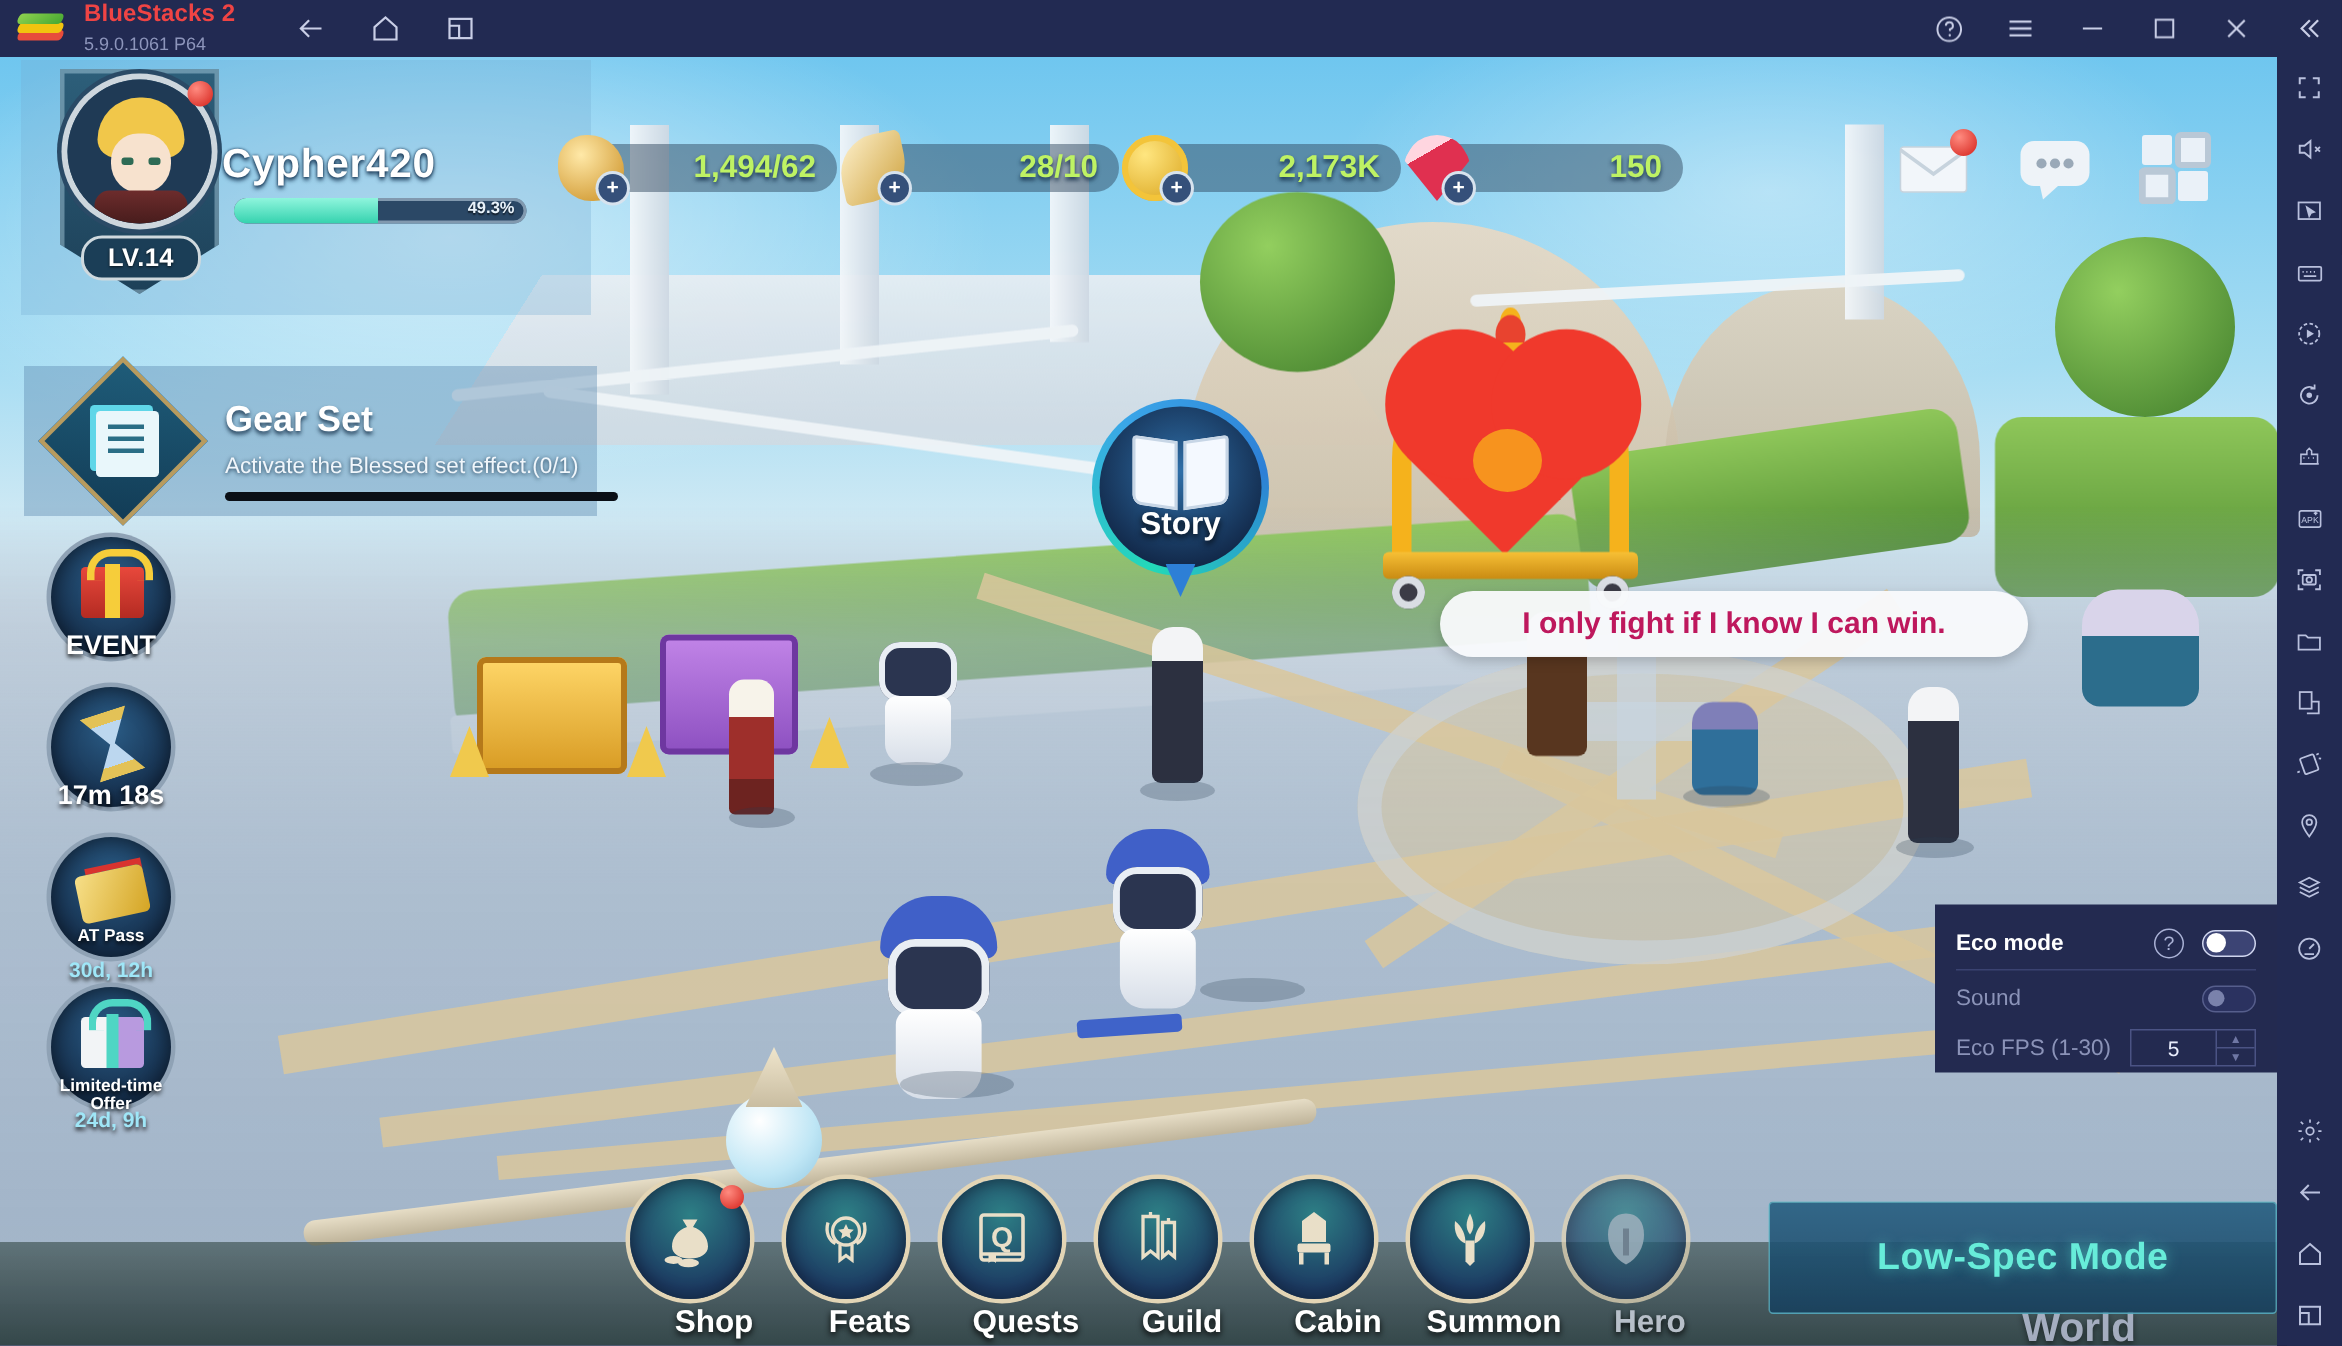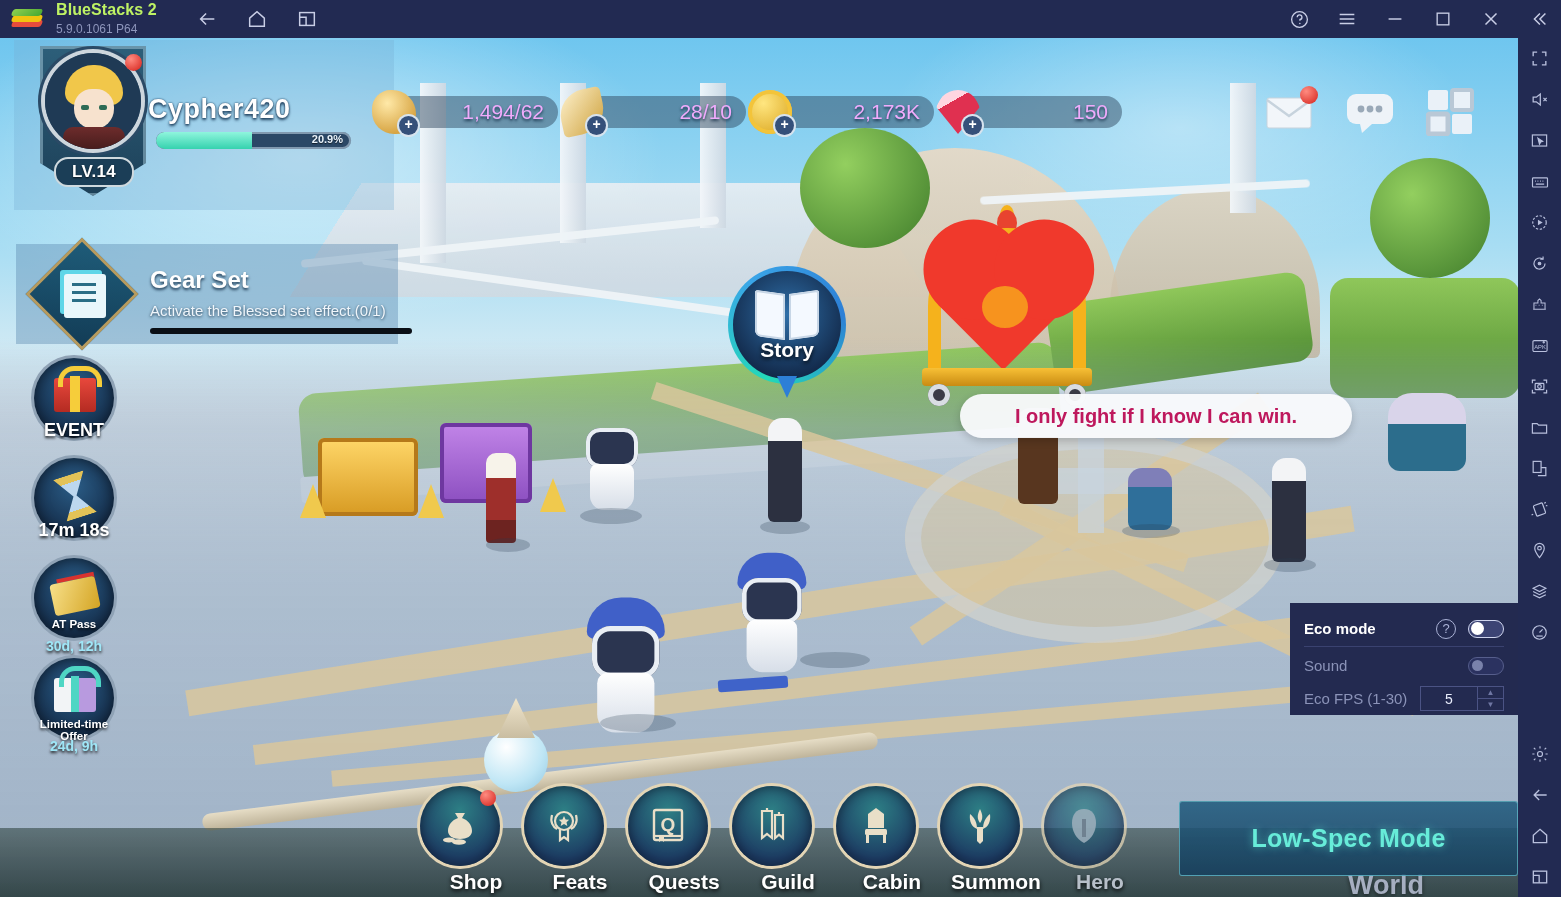--- a/index.html
+++ b/index.html
@@ -13,21 +13,21 @@
     position:absolute; left:0; top:0; width:1561px; height:38px;
     background:#222a52; display:flex; align-items:center; z-index:60;
   }
   .bs-logo{ position:relative; width:34px; height:24px; margin-left:12px; }
   .bs-logo i{ position:absolute; left:0; width:30px; height:7px; border-radius:3px/4px;
               transform:skewX(-22deg); }
   .bs-logo i.l1{ top:13px; background:#e74c3c; }
   .bs-logo i.l2{ top:8px;  background:#f1c40f; }
   .bs-logo i.l3{ top:2px;  background:linear-gradient(135deg,#8fd14f,#46a832); }
   .bs-title-wrap{ margin-left:10px; line-height:1.05; }
-  .bs-name{ color:#bef264; font-size:16px; font-weight:bold; letter-spacing:.1px;}
+  .bs-name{ color:#ef4444; font-size:16px; font-weight:bold; letter-spacing:.1px;}
   .bs-ver{ color:#8d95bb; font-size:12px; margin-top:4px; }
   .tb-nav{ display:flex; align-items:center; gap:26px; margin-left:38px; }
   .tb-ic{ width:24px; height:24px; display:flex; align-items:center; justify-content:center;
           color:#c9cee6; cursor:pointer;}
   .tb-right{ position:absolute; right:10px; top:0; height:38px; display:flex;
              align-items:center; gap:24px; }
   .tb-right .tb-ic{ color:#c9cee6; }
 
   
   .rail{
@@ -257,21 +257,21 @@
 
   
   .cur-strip{
     position:absolute; left:388px; top:56px; height:36px; display:flex; align-items:center;
   }
   .cur{
     position:relative; display:flex; align-items:center; height:32px;
     background:rgba(46,70,92,.48); border-radius:16px; margin-right:18px;
     padding:0 14px 0 34px; min-width:170px; justify-content:flex-end;
   }
-  .cur .val{ color:#f0abfc; font-size:21px; font-weight:normal;
+  .cur .val{ color:#bef264; font-size:21px; font-weight:bold;
     text-shadow:0 2px 3px rgba(10,35,60,.85); }
   .cur .icon{
     position:absolute; left:-16px; top:-6px; width:44px; height:44px;
   }
   .ic-round{ position:absolute; inset:0; border-radius:50%; }
   .ic-plus{
     position:absolute; right:-2px; bottom:-1px; width:19px;height:19px;border-radius:50%;
     background:#35507a; box-shadow:0 0 0 2px #d7e3ee;
     color:#fff; font-size:14px; font-weight:bold; line-height:17px; text-align:center;
   }
@@ -730,21 +730,21 @@
           <div class="avatar-eye r"></div>
           <div class="avatar-coat"></div>
         </div>
         <div class="avatar-dot"></div>
         <div class="lvl-badge">LV.14</div>
       </div>
       <div class="pname">Cypher420</div>
       <div class="expbar">
         <div class="fill" style="width:49.3%"></div>
       </div>
-      <div class="exptxt">20.9%</div>
+      <div class="exptxt">49.3%</div>
     </div>
 
     <div class="cur-strip">
       <div class="cur">
         <div class="icon">
           <div class="ic-round ic-stamina"></div>
           <div class="ic-plus">+</div>
         </div>
         <div class="val">1,494/62</div>
       </div>

